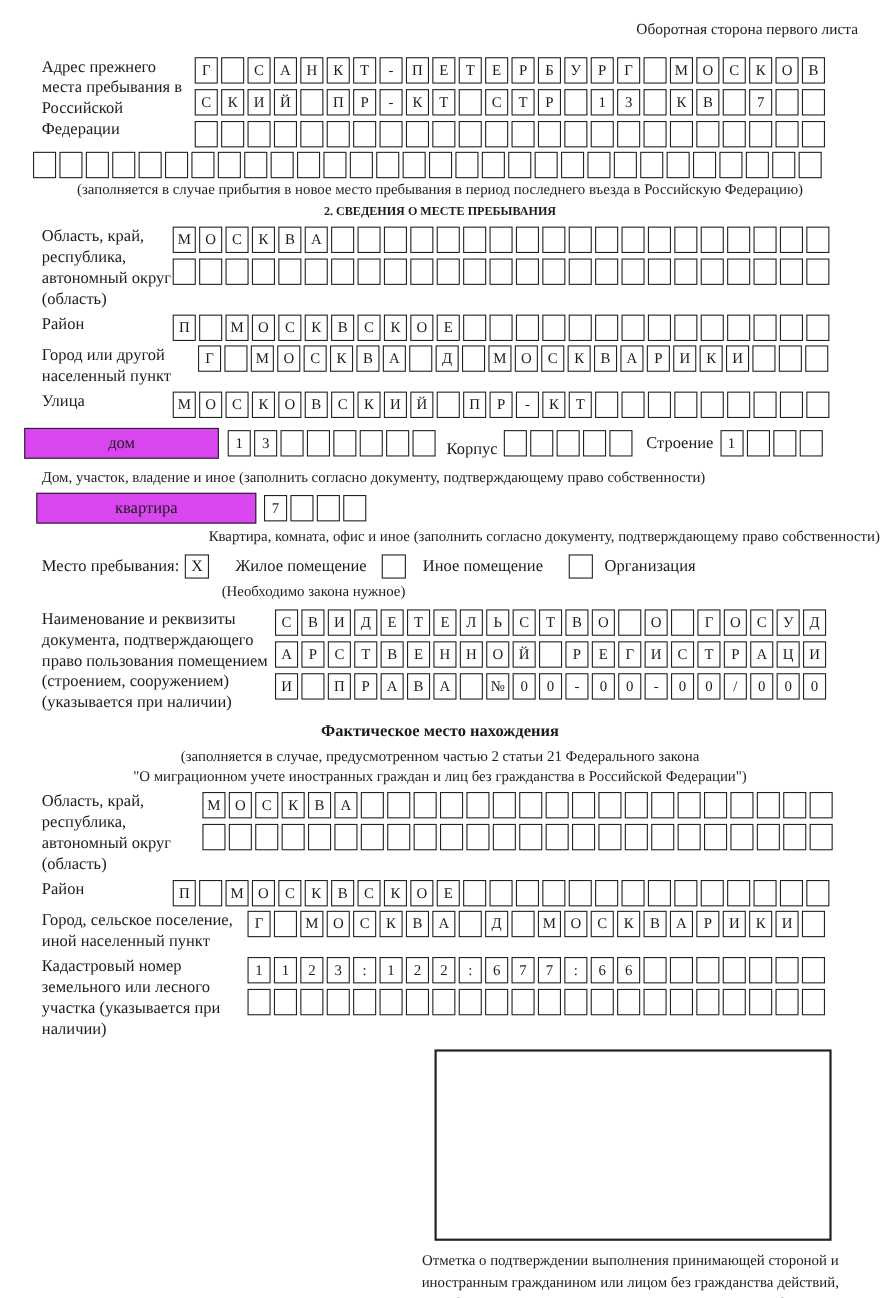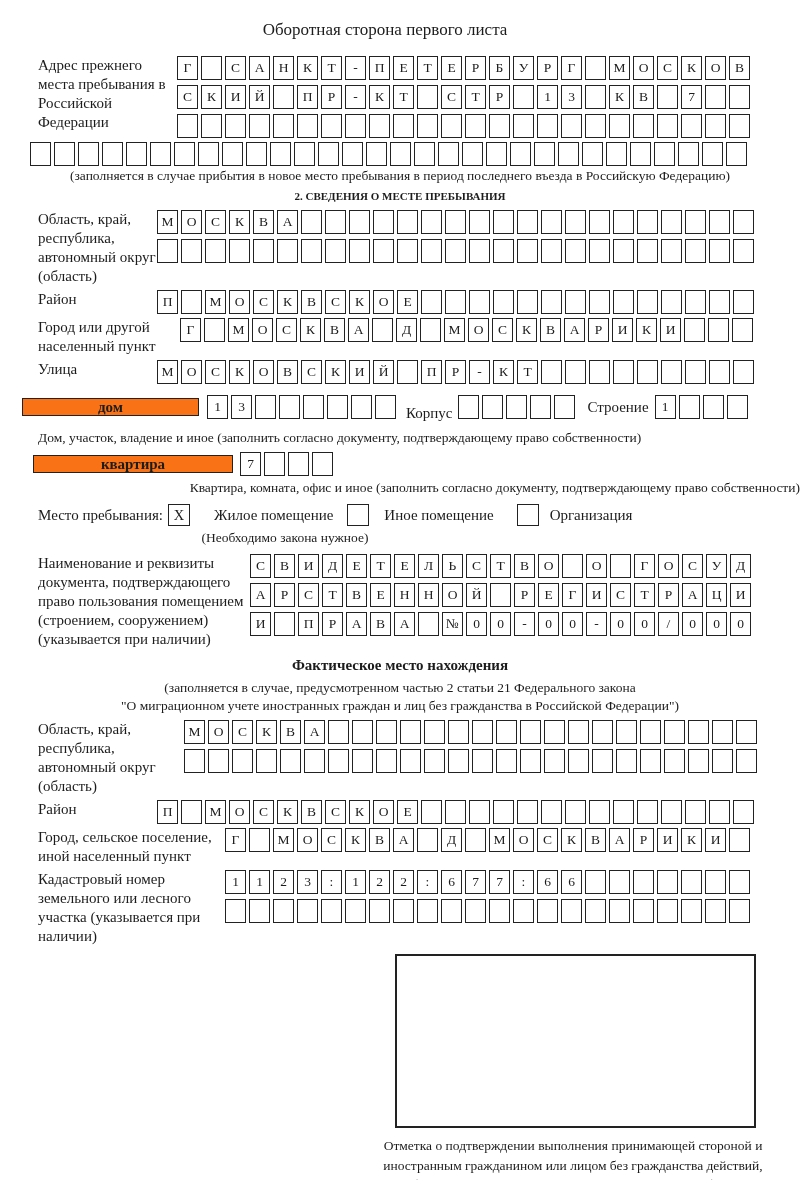--- a/index.html
+++ b/index.html
@@ -3,43 +3,43 @@
 <meta charset="utf-8">
 <style>
   html,body { margin:0; padding:0; background:#ffffff; }
   body {
     width:800px; height:1180px; overflow:hidden;
     font-family:"Liberation Serif","DejaVu Serif",serif;
     color:#1c1c1c; font-size:15px;
   }
   .page { padding-top:20px; }
 
-  .corner { text-align:center; padding-right:30px; font-size:17px; margin-bottom:16px; }
+  .corner { text-align:right; padding-right:20px; font-size:14px; margin-bottom:16px; }
 
   .frow { display:flex; align-items:flex-start; margin:0 0 4px 38px; }
   .flabel { font-size:15px; line-height:19px; flex:none; }
   .w139{width:139px}.w119{width:119px}.w142{width:142px}.w207{width:212px}
   .w146{width:146px}.w187{width:187px}
 
   .cells { display:flex; gap:3px; flex:none; }
   .cellstack { display:flex; flex-direction:column; gap:5px; }
   .cell {
     width:21px; height:24px; border:1.6px solid #222; box-sizing:border-box;
     display:flex; align-items:center; justify-content:center;
     font-size:13.5px; background:#fff; flex:none;
   }
   .fullrow { margin:2px 0 2px 30px; }
 
   .note { text-align:center; font-size:13.5px; margin:2px 0 6px; }
   .h2 { text-align:center; font-weight:bold; font-size:11px; margin:4px 0 8px; }
   .h3 { text-align:center; font-weight:bold; font-size:15px; margin:8px 0 6px; }
 
   .bigfield {
-    border:1.7px solid #222; height:18px; box-sizing:border-box; flex:none;
-    display:flex; align-items:center; justify-content:center; font-size:15px; background:#f97316;font-weight:bold;
+    border:1.7px solid #222; height:28px; box-sizing:border-box; flex:none;
+    display:flex; align-items:center; justify-content:center; font-size:15px; background:#d946ef;
   }
   .ilabel { font-size:15px; line-height:26px; flex:none; }
 
   .stayrow { display:flex; align-items:center; margin:6px 0 2px 38px; }
   .checkbox {
     width:22px; height:22px; border:1.7px solid #222; box-sizing:border-box; flex:none;
     display:flex; align-items:center; justify-content:center; font-size:14.5px; background:#fff;
   }
   .staynote { width:570px; text-align:center; font-size:13.5px; margin:2px 0 8px; }
 

